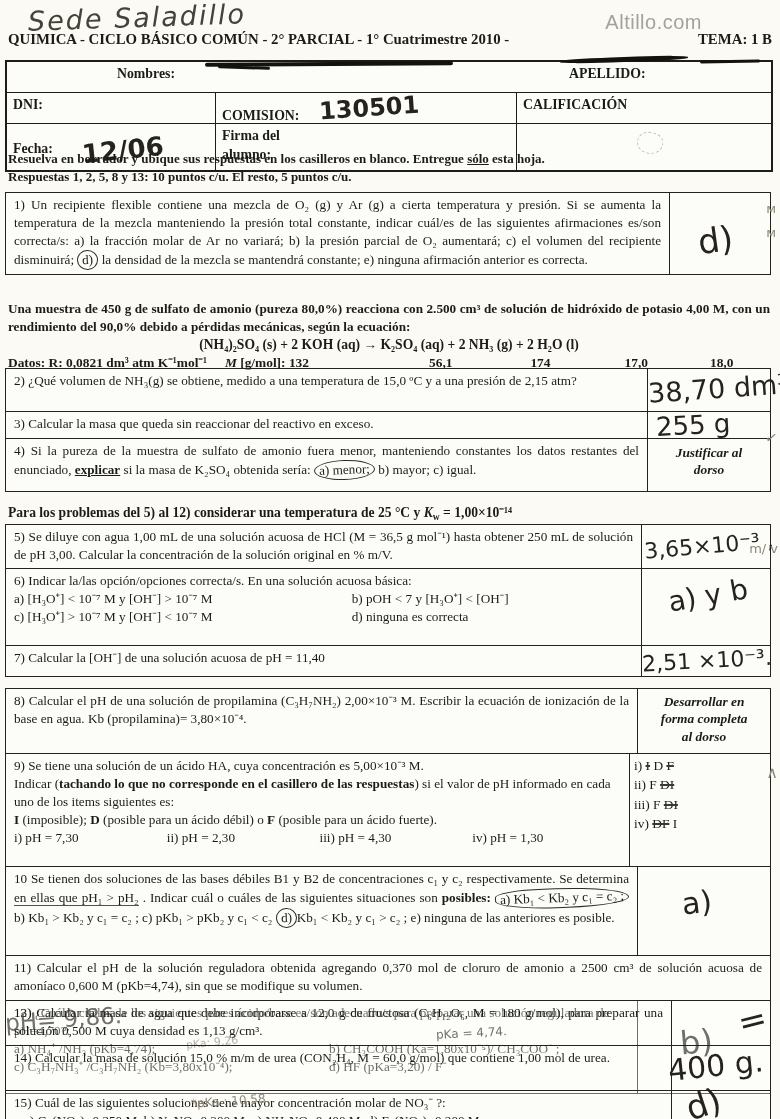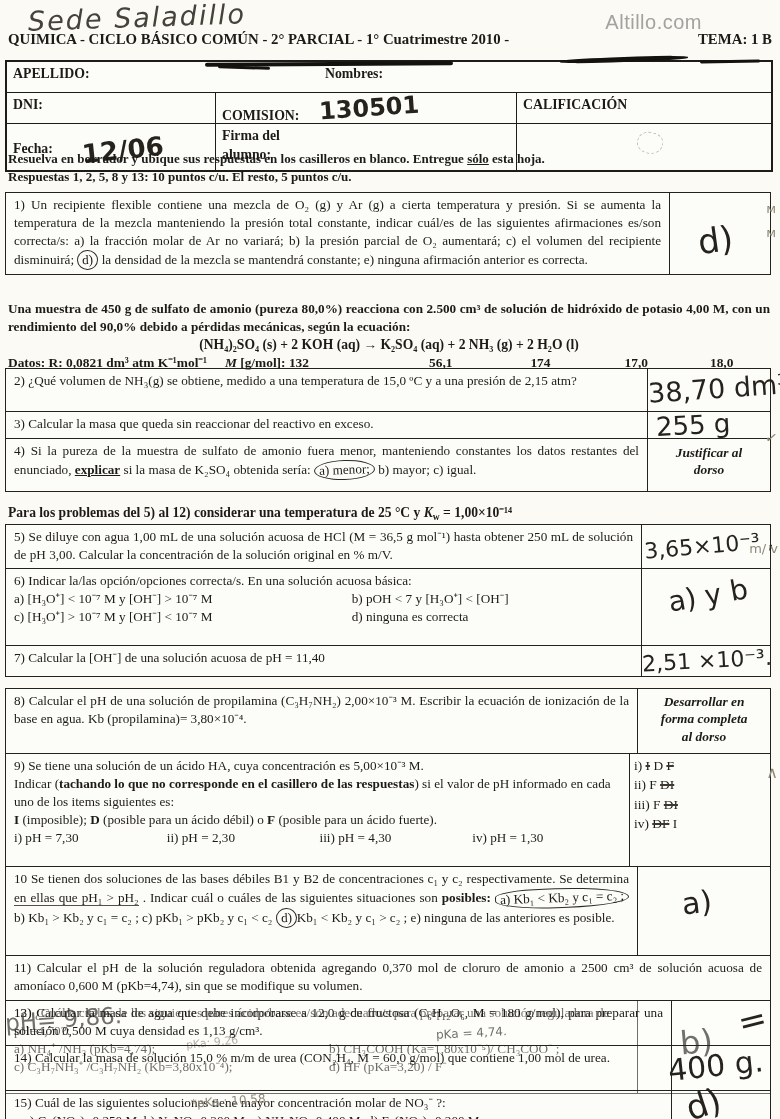--- a/index.html
+++ b/index.html
@@ -83,22 +83,22 @@
 
   <div class="hw-sede">Sede Saladillo</div>
   <div class="watermark">Altillo.com</div>
   <div class="title-row">
     <span>QUIMICA - CICLO BÁSICO COMÚN  -  2° PARCIAL  -  1° Cuatrimestre 2010   -</span>
     <span>TEMA:  1 B</span>
   </div>
 
   <div class="form-table">
     <div class="form-row" style="height:30px;">
+      <div class="fcell row1-rest" style="border-left:none;padding-left:110px;">Nombres:</div>
       <div class="fcell fc-left">APELLIDO:</div>
-      <div class="fcell row1-rest" style="border-left:none;padding-left:110px;">Nombres:</div>
     </div>
     <div class="form-row" style="height:30px;">
       <div class="fcell fc-left">DNI:</div>
       <div class="fcell fc-mid">
         <span>COMISION:</span>
         <span class="hw-pen" style="display:inline-block;font-size:24px;transform:rotate(-4deg);margin-left:16px;position:relative;top:-4px;">130501</span>
       </div>
       <div class="fcell fc-right">CALIFICACIÓN</div>
     </div>
     <div class="form-row" style="height:46px;">

